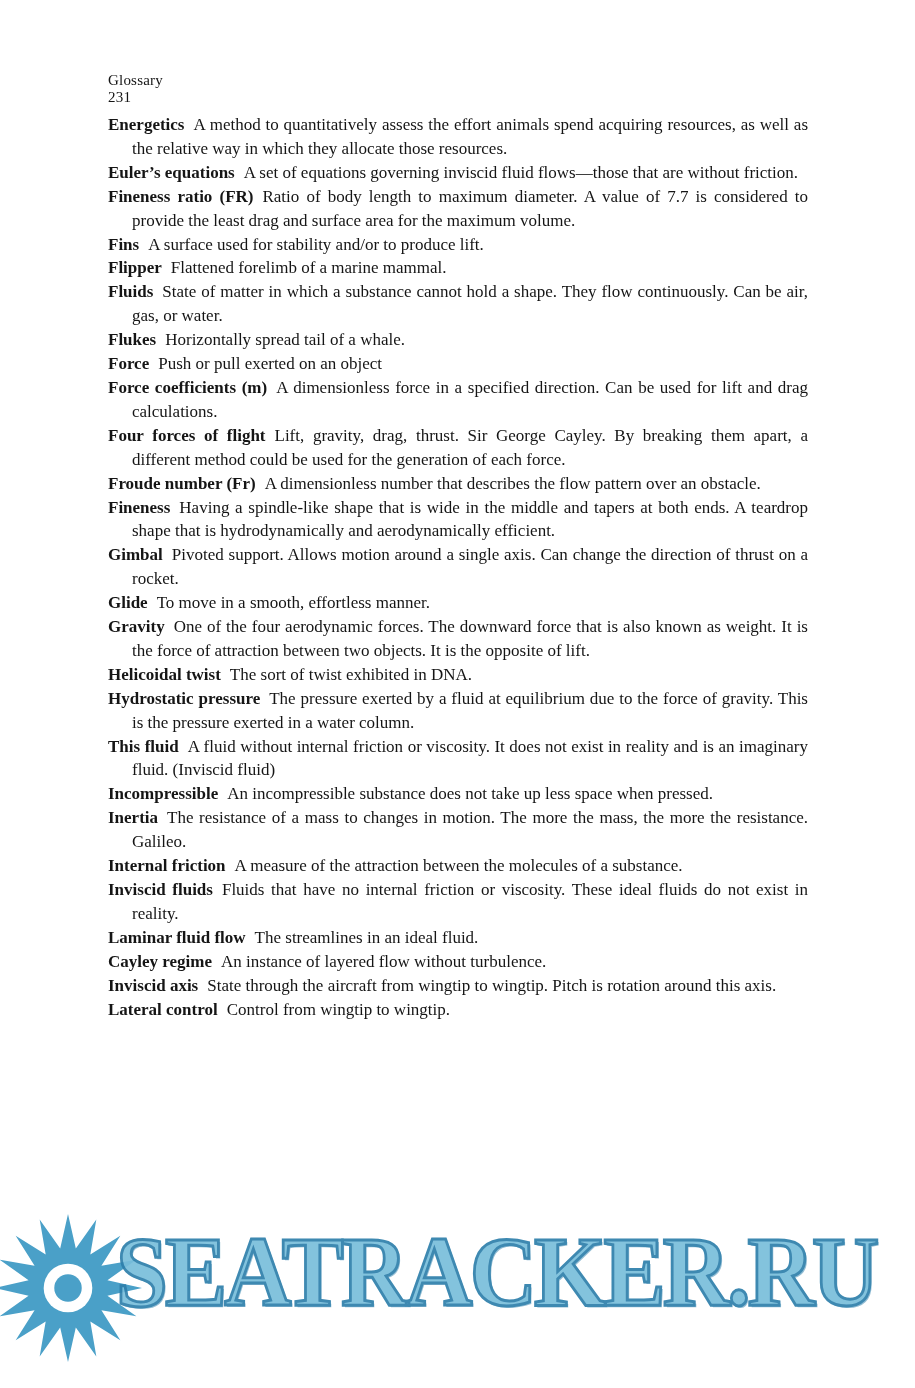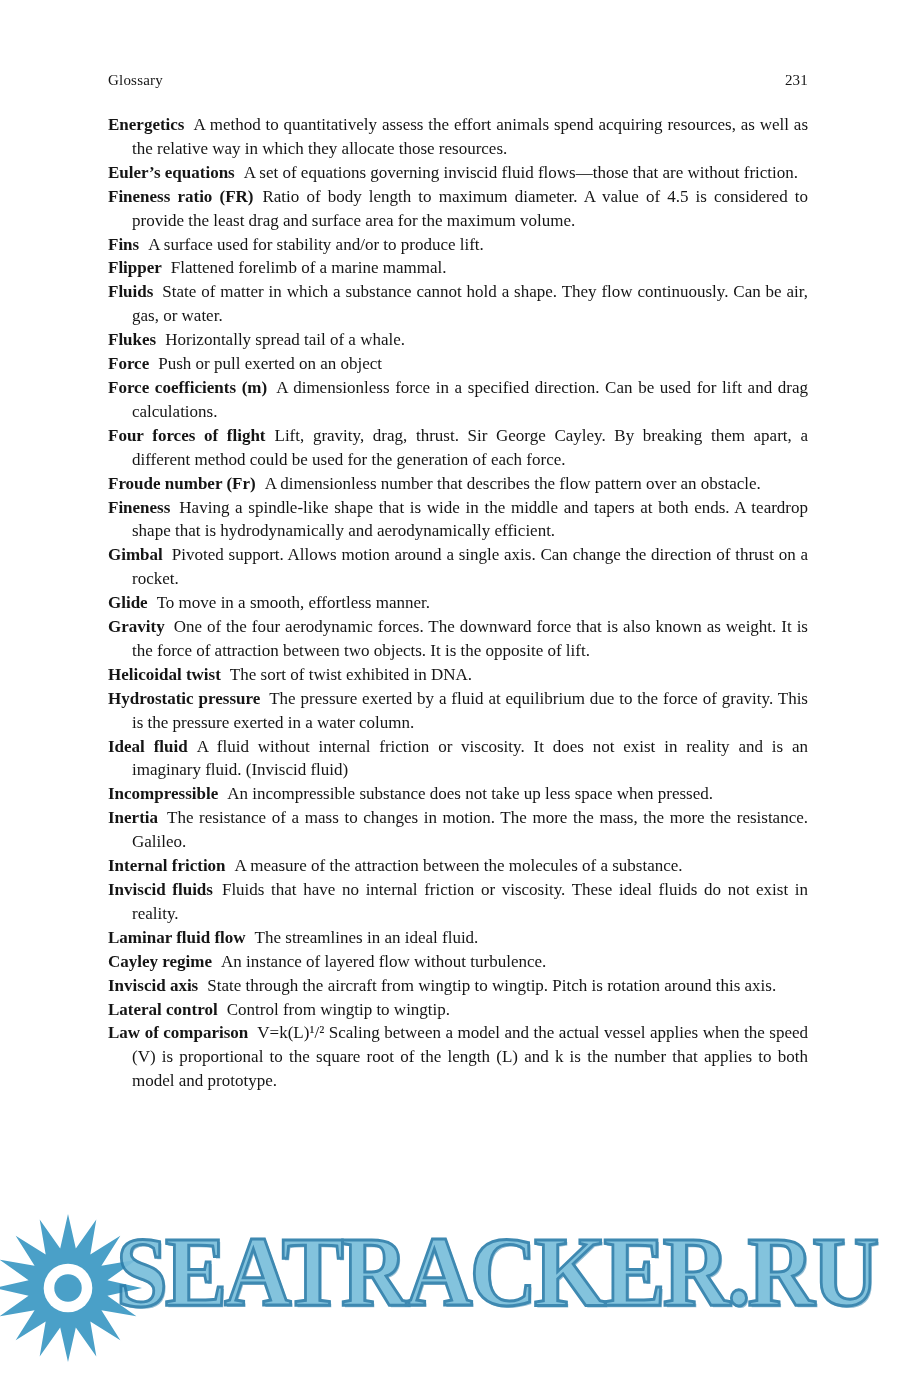--- a/index.html
+++ b/index.html
@@ -15,20 +15,21 @@
   }
   .running-head {
     position: absolute;
     top: 72px;
     left: 108px;
     right: 107px;
     display: flex;
     justify-content: space-between;
     font-size: 15px;
     letter-spacing: 0.2px;
+    flex-direction: column;
   }
   .content {
     position: absolute;
     top: 113px;
     left: 108px;
     width: 700px;
     font-size: 17px;
     line-height: 23.9px;
     text-align: justify;
   }
@@ -84,21 +85,21 @@
     <span>Glossary</span>
     <span>231</span>
   </div>
 
   <div class="content">
 
       <p class="entry"><b class="term">Energetics</b><span class="def">A method to quantitatively assess the effort animals spend acquiring resources, as well as the relative way in which they allocate those resources.</span></p>
 
       <p class="entry"><b class="term">Euler’s equations</b><span class="def">A set of equations governing inviscid fluid flows—those that are without friction.</span></p>
 
-      <p class="entry"><b class="term">Fineness ratio (FR)</b><span class="def">Ratio of body length to maximum diameter. A value of 4.5 is considered to provide the least drag and surface area for the maximum volume.</span></p>
+      <p class="entry"><b class="term">Fineness ratio (FR)</b><span class="def">Ratio of body length to maximum diameter. A value of 7.7 is considered to provide the least drag and surface area for the maximum volume.</span></p>
 
       <p class="entry"><b class="term">Fins</b><span class="def">A surface used for stability and/or to produce lift.</span></p>
 
       <p class="entry"><b class="term">Flipper</b><span class="def">Flattened forelimb of a marine mammal.</span></p>
 
       <p class="entry"><b class="term">Fluids</b><span class="def">State of matter in which a substance cannot hold a shape. They flow continuously. Can be air, gas, or water.</span></p>
 
       <p class="entry"><b class="term">Flukes</b><span class="def">Horizontally spread tail of a whale.</span></p>
 
       <p class="entry"><b class="term">Force</b><span class="def">Push or pull exerted on an object</span></p>
@@ -114,39 +115,38 @@
       <p class="entry"><b class="term">Gimbal</b><span class="def">Pivoted support. Allows motion around a single axis. Can change the direction of thrust on a rocket.</span></p>
 
       <p class="entry"><b class="term">Glide</b><span class="def">To move in a smooth, effortless manner.</span></p>
 
       <p class="entry"><b class="term">Gravity</b><span class="def">One of the four aerodynamic forces. The downward force that is also known as weight. It is the force of attraction between two objects. It is the opposite of lift.</span></p>
 
       <p class="entry"><b class="term">Helicoidal twist</b><span class="def">The sort of twist exhibited in DNA.</span></p>
 
       <p class="entry"><b class="term">Hydrostatic pressure</b><span class="def">The pressure exerted by a fluid at equilibrium due to the force of gravity. This is the pressure exerted in a water column.</span></p>
 
-      <p class="entry"><b class="term">Ideal fluid</b><span class="def">A fluid without internal friction or viscosity. It does not exist in reality and is an imaginary fluid. (Inviscid fluid)</span></p>
+      <p class="entry"><b class="term">This fluid</b><span class="def">A fluid without internal friction or viscosity. It does not exist in reality and is an imaginary fluid. (Inviscid fluid)</span></p>
 
       <p class="entry"><b class="term">Incompressible</b><span class="def">An incompressible substance does not take up less space when pressed.</span></p>
 
       <p class="entry"><b class="term">Inertia</b><span class="def">The resistance of a mass to changes in motion. The more the mass, the more the resistance. Galileo.</span></p>
 
       <p class="entry"><b class="term">Internal friction</b><span class="def">A measure of the attraction between the molecules of a substance.</span></p>
 
       <p class="entry"><b class="term">Inviscid fluids</b><span class="def">Fluids that have no internal friction or viscosity. These ideal fluids do not exist in reality.</span></p>
 
       <p class="entry"><b class="term">Laminar fluid flow</b><span class="def">The streamlines in an ideal fluid.</span></p>
 
       <p class="entry"><b class="term">Cayley regime</b><span class="def">An instance of layered flow without turbulence.</span></p>
 
       <p class="entry"><b class="term">Inviscid axis</b><span class="def">State through the aircraft from wingtip to wingtip. Pitch is rotation around this axis.</span></p>
 
       <p class="entry"><b class="term">Lateral control</b><span class="def">Control from wingtip to wingtip.</span></p>
 
-      <p class="entry"><b class="term">Law of comparison</b><span class="def">V=k(L)¹/² Scaling between a model and the actual vessel applies when the speed (V) is proportional to the square root of the length (L) and k is the number that applies to both model and prototype.</span></p>
     </div>
 
   <div class="watermark">
     <svg class="sunburst" viewBox="0 0 140 140" xmlns="http://www.w3.org/2000/svg">
       <polygon fill="#4aa0c8" points="140,70 107.3,77.4 134.7,96.8 101.6,91.1 119.5,119.5 91.1,101.6 96.8,134.7 77.4,107.3 70,140 62.6,107.3 43.2,134.7 48.9,101.6 20.5,119.5 38.4,91.1 5.3,96.8 32.7,77.4 0,70 32.7,62.6 5.3,43.2 38.4,48.9 20.5,20.5 48.9,38.4 43.2,5.3 62.6,32.7 70,0 77.4,32.7 96.8,5.3 91.1,38.4 119.5,20.5 101.6,48.9 134.7,43.2 107.3,62.6"></polygon>
       <circle cx="70" cy="70" r="23" fill="#ffffff"></circle>
       <circle cx="70" cy="70" r="13" fill="#4aa0c8"></circle>
     </svg>
     <div class="wm-text" style="color: rgb(121, 190, 219); -webkit-text-stroke: 3px rgb(46, 127, 171);">SEATRACKER.RU</div>
   </div>

